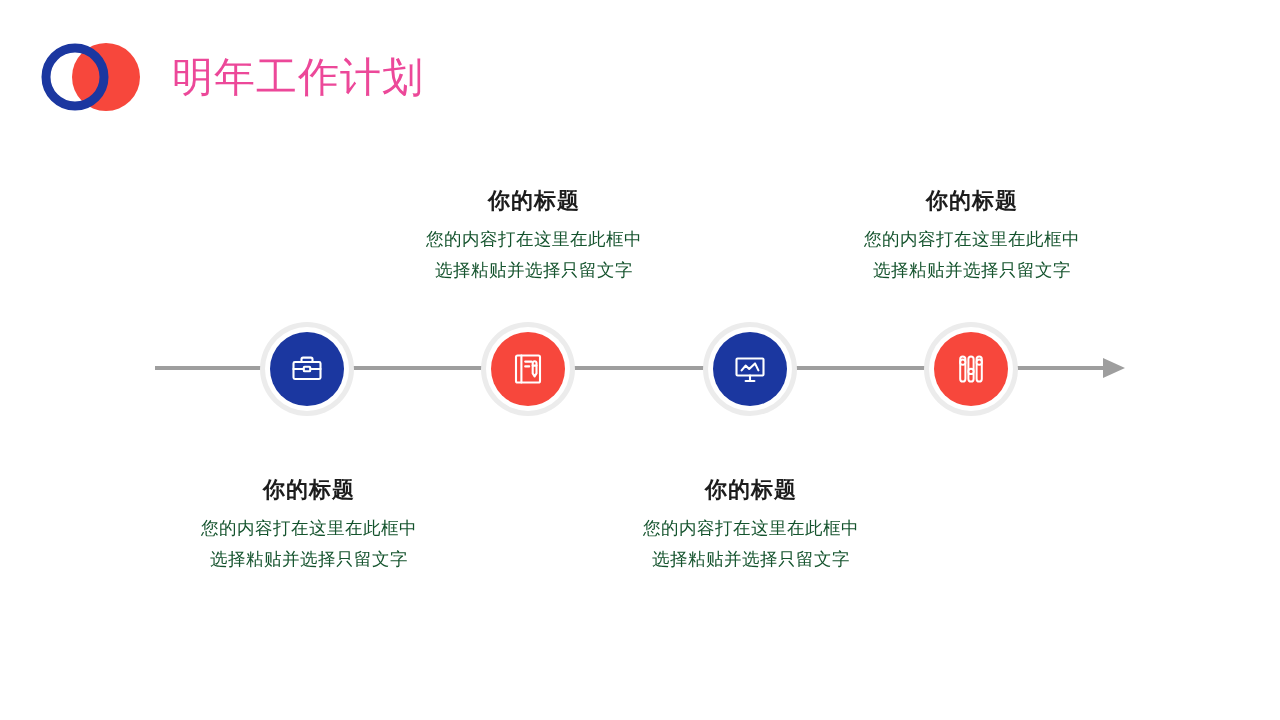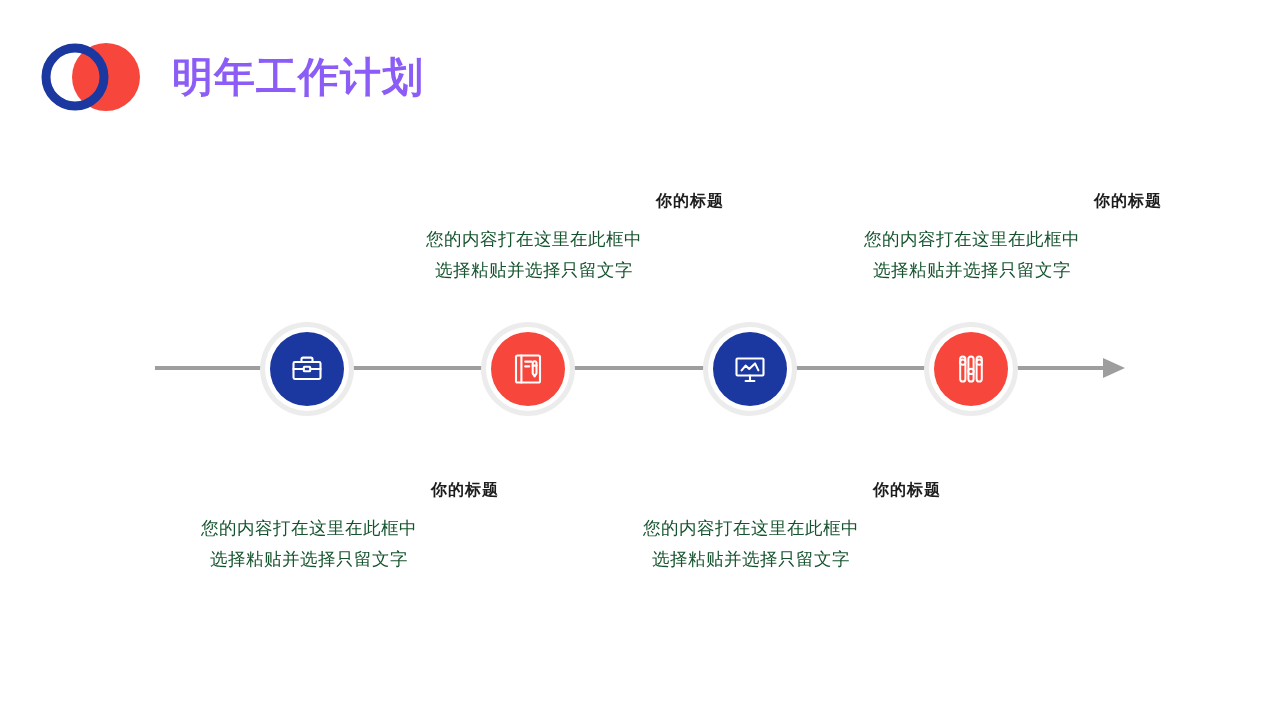--- a/index.html
+++ b/index.html
@@ -35,23 +35,23 @@
     display: block;
   }
   .slide-title {
     position: absolute;
     left: 172px;
     top: 50px;
     font-family: "DejaVu Serif", "Liberation Serif", serif;
     font-size: 41px;
     line-height: 54px;
     letter-spacing: 1px;
-    color: #8b5cf6;
+    color: #ec4899;
     white-space: nowrap;
-    font-weight: 700;
+    font-weight: 400;
   }
 
   
   .timeline {
     position: absolute;
     left: 0;
     top: 0;
     width: 1280px;
     height: 720px;
   }
@@ -100,27 +100,26 @@
   .node.n3 { left: 708px; }
   .node.n4 { left: 929px; }
 
   
   .text-block {
     position: absolute;
     width: 380px;
     text-align: center;
   }
   .text-block .tb-title {
-    font-size: 16px;
+    font-size: 22px;
     line-height: 32px;
     font-weight: bold;
     color: #1c1c1c;
     letter-spacing: 1px;
     margin: 0 0 7px 0;
-    text-align: right;
   }
   .text-block .tb-line {
     font-size: 17.5px;
     line-height: 31px;
     color: #14532d;
     letter-spacing: 0.5px;
     margin: 0;
     white-space: nowrap;
   }
   .text-block.tb-top1 { left: 344px; top: 185px; }

